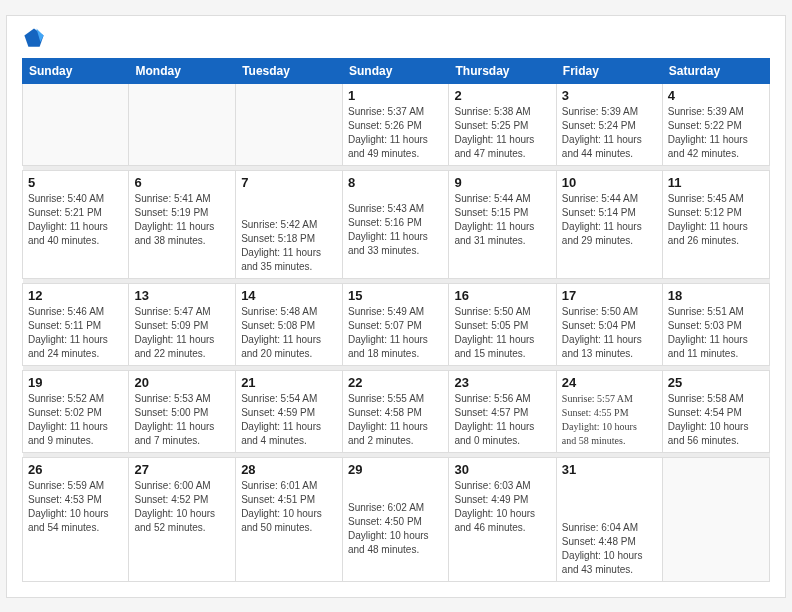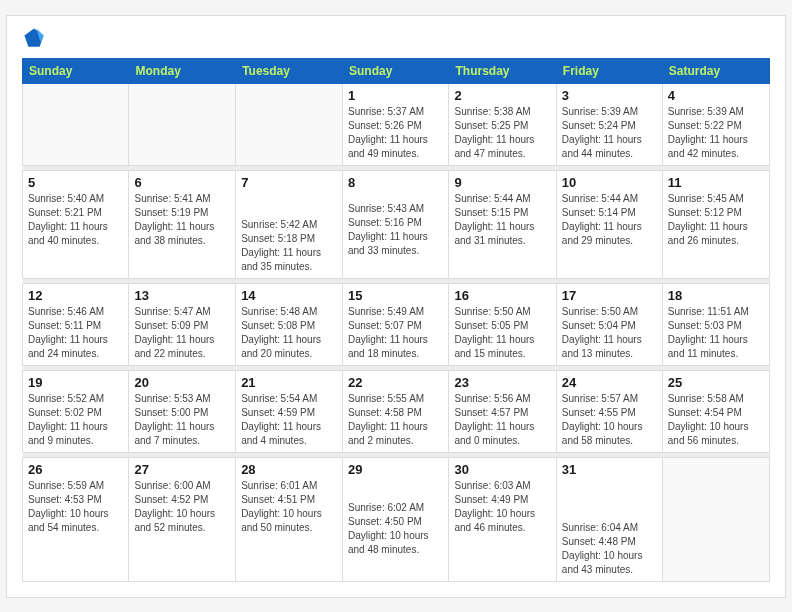--- a/index.html
+++ b/index.html
@@ -55,21 +55,21 @@
     .location-title {
       font-size: 14px;
       color: #555;
     }
     .calendar-grid {
       width: 100%;
       border-collapse: collapse;
     }
     .calendar-grid th {
       background: #1565c0;
-      color: #bef264;
+      color: #ffffff;
       font-size: 12px;
       font-weight: bold;
       padding: 5px 6px;
       text-align: left;
       border: 1px solid #1565c0;
     }
     .calendar-grid td {
       border: 1px solid #ddd;
       vertical-align: top;
       padding: 4px 5px;
@@ -263,21 +263,21 @@
           </td>
           <td>
             <span class="day-number">17</span>
             <div class="day-info" style="white-space: pre-line;">Sunrise: 5:50 AM
 Sunset: 5:04 PM
 Daylight: 11 hours
 and 13 minutes.</div>
           </td>
           <td>
             <span class="day-number">18</span>
-            <div class="day-info" style="white-space: pre-line;">Sunrise: 11:51 AM
+            <div class="day-info" style="white-space: pre-line;">Sunrise: 5:51 AM
 Sunset: 5:03 PM
 Daylight: 11 hours
 and 11 minutes.</div>
           </td>
         </tr>
         <tr class="spacer">
           <td colspan="7"></td>
         </tr>
         <tr>
           <td>
@@ -310,21 +310,21 @@
           </td>
           <td>
             <span class="day-number">23</span>
             <div class="day-info" style="white-space: pre-line;">Sunrise: 5:56 AM
 Sunset: 4:57 PM
 Daylight: 11 hours
 and 0 minutes.</div>
           </td>
           <td>
             <span class="day-number">24</span>
-            <div class="day-info" style="white-space: pre-line;">Sunrise: 5:57 AM
+            <div class="day-info" style="white-space: pre-line; font-family: Liberation Serif, serif;">Sunrise: 5:57 AM
 Sunset: 4:55 PM
 Daylight: 10 hours
 and 58 minutes.</div>
           </td>
           <td>
             <span class="day-number">25</span>
             <div class="day-info" style="white-space: pre-line;">Sunrise: 5:58 AM
 Sunset: 4:54 PM
 Daylight: 10 hours
 and 56 minutes.</div>

